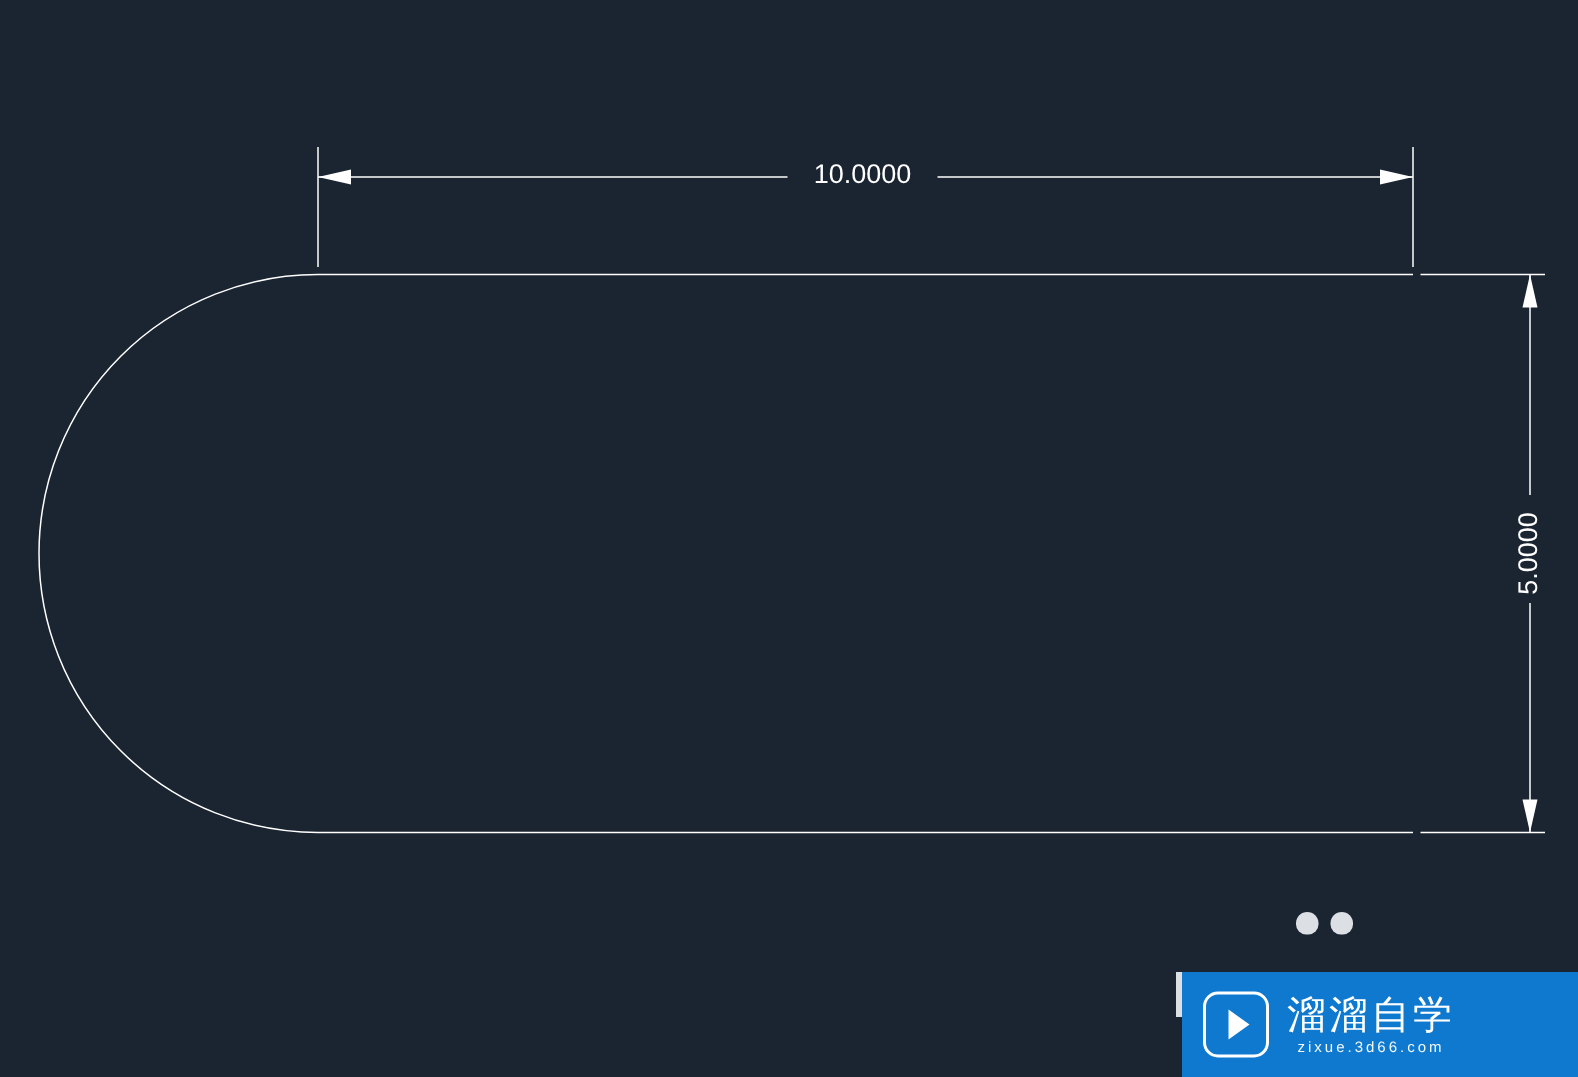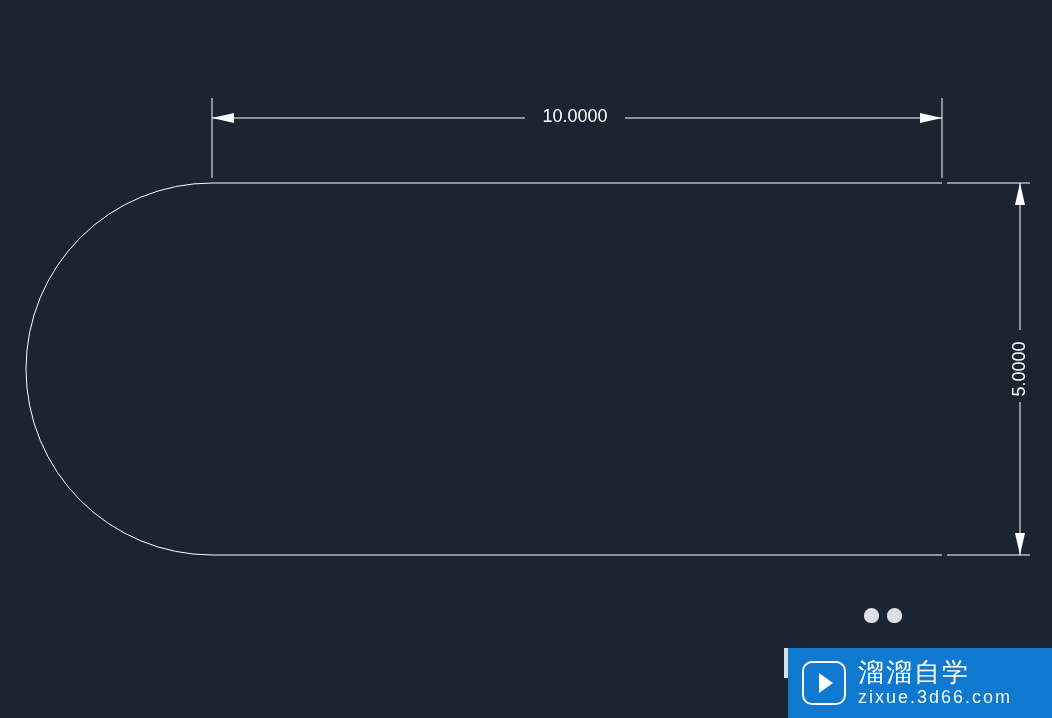--- a/index.html
+++ b/index.html
@@ -56,23 +56,24 @@
     border-left: 14px solid #ffffff;
     border-top: 10px solid transparent;
     border-bottom: 10px solid transparent;
     margin-left: 4px;
   }
   .wm-text {
     display: flex;
     flex-direction: column;
     color: #ffffff;
     line-height: 1.1;
+    text-align: center;
   }
   .wm-text-main { font-size: 26px; font-weight: 500; letter-spacing: 2px; }
-  .wm-text-sub { font-size: 18px; letter-spacing: 2px; opacity: 0.95; margin-top: 2px; }
+  .wm-text-sub { font-size: 10px; letter-spacing: 2px; opacity: 0.95; margin-top: 2px; }
   .dots {
     position: absolute;
     width: 38px; height: 22px;
     right: 150px;
     bottom: 88px;
     display: flex;
     gap: 8px;
     justify-content: center;
   }
   .dot {

